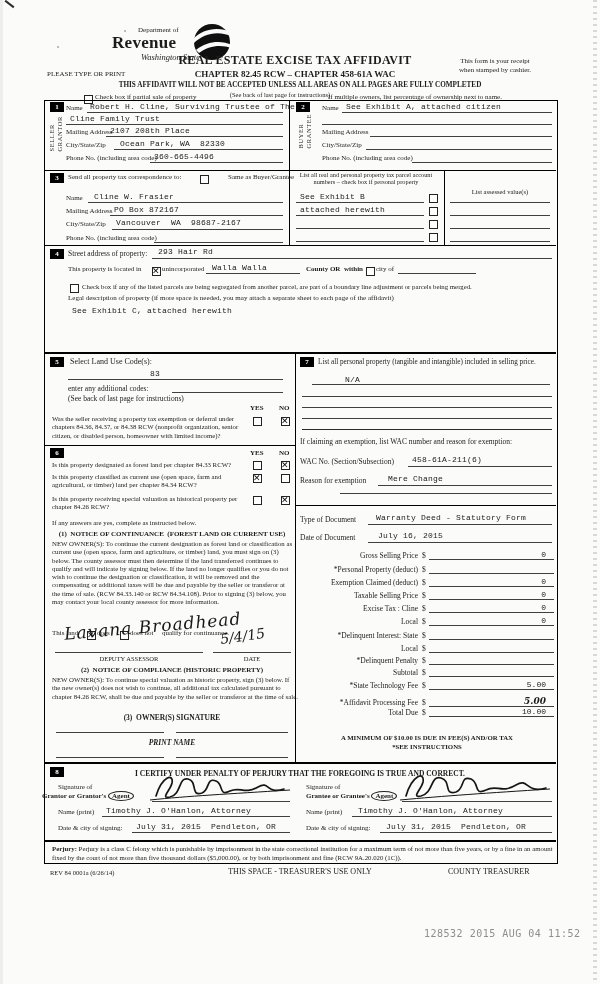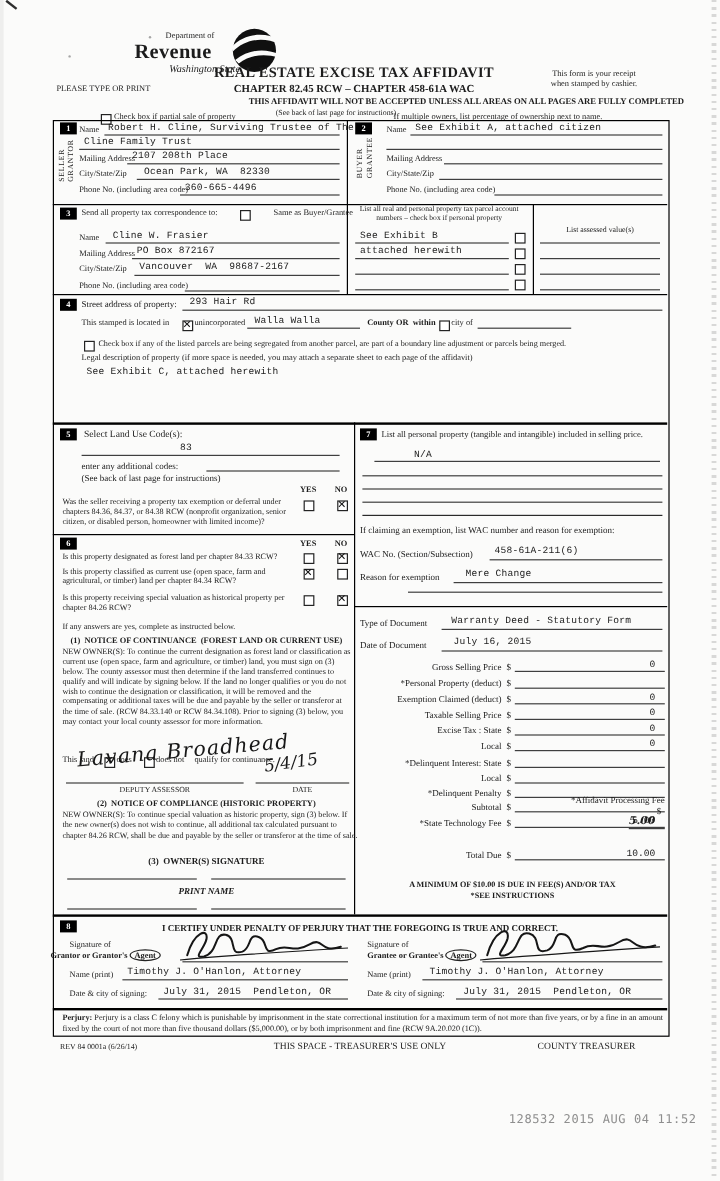--- a/index.html
+++ b/index.html
@@ -3,21 +3,21 @@
 <meta charset="utf-8">
 <style>
   html,body{margin:0;padding:0;}
   body{width:600px;height:984px;background:#fbfbfa;position:relative;overflow:hidden;
        font-family:"Liberation Serif",serif;color:#1c1c1c;}
   .t{position:absolute;font-family:"Liberation Serif",serif;color:#1c1c1c;font-size:7px;white-space:pre;line-height:1.1;}
   .m{font-family:"Liberation Mono",monospace;font-size:8px;letter-spacing:.2px;}
   .b{font-weight:bold;}
   .i{font-style:italic;}
   .c{text-align:center;}
-  .f6{font-size:6.3px;} .f65{font-size:6.5px;} .f68{font-size:6.8px;} .f72{font-size:7.2px;text-align:right;}
+  .f6{font-size:6.3px;} .f65{font-size:6.5px;} .f68{font-size:6.8px;} .f72{font-size:7.2px;}
   .f75{font-size:7.5px;} .f8{font-size:8px;} .f9{font-size:9px;} .f12{font-size:12px;}
   .para{white-space:normal;line-height:8.3px;text-align:left;}
   .u{position:absolute;height:0;border-bottom:1px solid #3f3f3f;}
   .u2{border-bottom-width:1.5px;border-bottom-color:#2a2a2a;}
   .hln{position:absolute;height:0;border-top:1px solid #000;}
   .vln{position:absolute;width:0;border-left:1px solid #000;}
   .thk{position:absolute;height:1.8px;background:#000;}
   .frame{position:absolute;border:1px solid #000;background:transparent;}
   .nb{position:absolute;width:14px;height:10px;background:#000;color:#fff;
       font:bold 7px "Liberation Serif",serif;display:flex;align-items:center;justify-content:center;}
@@ -155,21 +155,21 @@
 <div class="t c f65" style="left:446px;top:188px;width:108px;">List assessed value(s)</div>
 <div class="u" style="left:450px;top:202px;width:100px;"></div>
 <div class="u" style="left:450px;top:215px;width:100px;"></div>
 <div class="u" style="left:450px;top:228px;width:100px;"></div>
 <div class="u" style="left:450px;top:241px;width:100px;"></div>
 
 <div class="nb" style="left:50px;top:249px;">4</div>
 <div class="t f75" style="left:68px;top:250px;">Street address of property:</div>
 <div class="t m" style="left:158px;top:248px;">293 Hair Rd</div>
 <div class="u" style="left:152px;top:258px;width:400px;"></div>
-<div class="t" style="left:68px;top:266px;">This stamped is located in</div>
+<div class="t" style="left:68px;top:266px;">This property is located in</div>
 <div class="cb on" style="left:152px;top:267px;"></div>
 <div class="t" style="left:162px;top:266px;">unincorporated</div>
 <div class="t m" style="left:212px;top:264px;">Walla Walla</div>
 <div class="u" style="left:206px;top:273px;width:94px;"></div>
 <div class="t b" style="left:306px;top:266px;">County OR  within</div>
 <div class="cb" style="left:366px;top:267px;"></div>
 <div class="t" style="left:376px;top:266px;">city of</div>
 <div class="u" style="left:398px;top:273px;width:78px;"></div>
 <div class="cb" style="left:70px;top:284px;"></div>
 <div class="t f68" style="left:82px;top:283px;">Check box if any of the listed parcels are being segregated from another parcel, are part of a boundary line adjustment or parcels being merged.</div>
@@ -263,21 +263,21 @@
     <span class="feelabel">Exemption Claimed (deduct)</span>
     <span class="dollar">$</span>
     <span class="fl">0</span>
   </div>
 <div class="feerow" style="top:589px;">
     <span class="feelabel">Taxable Selling Price</span>
     <span class="dollar">$</span>
     <span class="fl">0</span>
   </div>
 <div class="feerow" style="top:602px;">
-    <span class="feelabel">Excise Tax : State</span>
+    <span class="feelabel">Excise Tax : Cline</span>
     <span class="dollar">$</span>
     <span class="fl">0</span>
   </div>
 <div class="feerow" style="top:615px;">
     <span class="feelabel">Local</span>
     <span class="dollar">$</span>
     <span class="fl">0</span>
   </div>
 <div class="feerow" style="top:629px;">
     <span class="feelabel">*Delinquent Interest: State</span>
@@ -297,21 +297,21 @@
 <div class="feerow" style="top:666px;">
     <span class="feelabel">Subtotal</span>
     <span class="dollar">$</span>
     <span class="fl"></span>
   </div>
 <div class="feerow" style="top:679px;">
     <span class="feelabel">*State Technology Fee</span>
     <span class="dollar">$</span>
     <span class="fl">5.00</span>
   </div>
-<div class="feerow" style="top:662px;flex-direction:column;">
+<div class="feerow" style="top:696px;">
     <span class="feelabel">*Affidavit Processing Fee</span>
     <span class="dollar">$</span>
     <span class="fl hv">5.00</span>
   </div>
 <div class="feerow" style="top:706px;">
     <span class="feelabel">Total Due</span>
     <span class="dollar">$</span>
     <span class="fl">10.00</span>
   </div>
 <div class="t b c f68" style="left:300px;top:734px;width:254px;">A MINIMUM OF $10.00 IS DUE IN FEE(S) AND/OR TAX</div>

